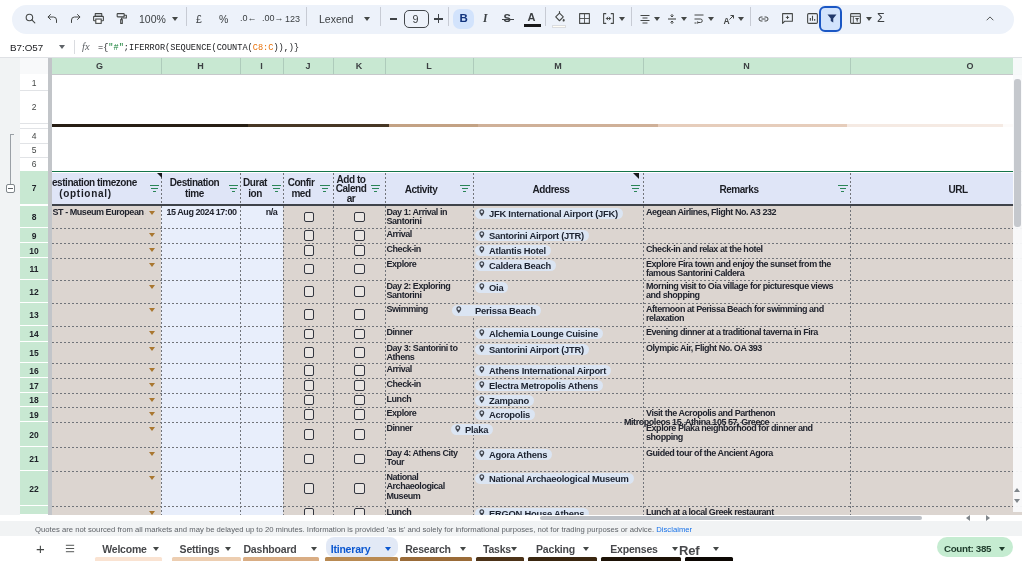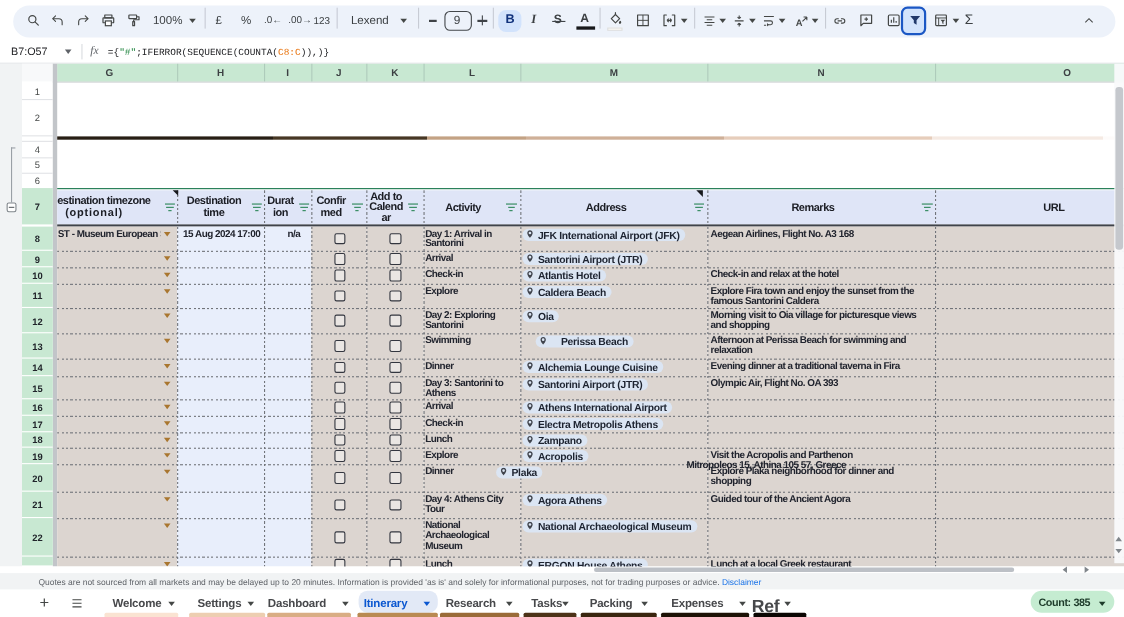--- a/index.html
+++ b/index.html
@@ -317,26 +317,26 @@
 <div class="dash-h" style="left:52.3px;top:407px;width:969.7px;"></div>
 <div class="dash-h" style="left:52.3px;top:422px;width:969.7px;"></div>
 <div class="dash-h" style="left:52.3px;top:447px;width:969.7px;"></div>
 <div class="dash-h" style="left:52.3px;top:471px;width:969.7px;"></div>
 <div class="dash-h" style="left:52.3px;top:506px;width:969.7px;"></div>
 <div class="ocar" style="left:148.5px;top:210.5px;"></div>
 <div class="cb" style="left:303.8px;top:211.5px;"></div>
 <div class="cb" style="left:354.2px;top:211.5px;"></div>
 <div class="celltxt" style="left:52.5px;top:208px;width:93px;overflow:hidden;">ST - Museum European S</div>
 <div class="celltxt" style="left:161px;top:208px;width:81px;text-align:center;">15 Aug 2024 17:00</div>
-<div class="celltxt" style="left:230px;top:208px;width:43px;text-align:right;">n/a</div>
+<div class="celltxt" style="left:250px;top:208px;width:43px;text-align:center;">n/a</div>
 <div class="celltxt" style="left:386.5px;top:207.5px;">Day 1: Arrival in<br>Santorini</div>
 <div class="chip" style="left:475px;top:207.5px;"><svg width="5.6" height="7.6" viewBox="0 0 24 32">
         <path d="M12 1 C6 1 1.5 5.8 1.5 11.8 c0 7.8 10.5 18.7 10.5 18.7 s10.5 -10.9 10.5 -18.7 C22.5 5.8 18 1 12 1 Z M12 17 a5.2 5.2 0 1 1 0 -10.4 a5.2 5.2 0 0 1 0 10.4 Z" fill="#40444d"></path>
       </svg>JFK International Airport (JFK)</div>
-<div class="celltxt" style="left:646px;top:207.5px;">Aegean Airlines, Flight No. A3 168</div>
+<div class="celltxt" style="left:646px;top:207.5px;">Aegean Airlines, Flight No. A3 232</div>
 <div class="ocar" style="left:148.5px;top:232.5px;"></div>
 <div class="cb" style="left:303.8px;top:230.0px;"></div>
 <div class="cb" style="left:354.2px;top:230.0px;"></div>
 <div class="celltxt" style="left:386.5px;top:229.5px;">Arrival</div>
 <div class="chip" style="left:475px;top:229.5px;"><svg width="5.6" height="7.6" viewBox="0 0 24 32">
         <path d="M12 1 C6 1 1.5 5.8 1.5 11.8 c0 7.8 10.5 18.7 10.5 18.7 s10.5 -10.9 10.5 -18.7 C22.5 5.8 18 1 12 1 Z M12 17 a5.2 5.2 0 1 1 0 -10.4 a5.2 5.2 0 0 1 0 10.4 Z" fill="#40444d"></path>
       </svg>Santorini Airport (JTR)</div>
 <div class="ocar" style="left:148.5px;top:247.5px;"></div>
 <div class="cb" style="left:303.8px;top:245.0px;"></div>
 <div class="cb" style="left:354.2px;top:245.0px;"></div>
@@ -358,21 +358,21 @@
 <div class="cb" style="left:354.2px;top:286.0px;"></div>
 <div class="celltxt" style="left:386.5px;top:281.5px;">Day 2: Exploring<br>Santorini</div>
 <div class="chip" style="left:475px;top:281.5px;"><svg width="5.6" height="7.6" viewBox="0 0 24 32">
         <path d="M12 1 C6 1 1.5 5.8 1.5 11.8 c0 7.8 10.5 18.7 10.5 18.7 s10.5 -10.9 10.5 -18.7 C22.5 5.8 18 1 12 1 Z M12 17 a5.2 5.2 0 1 1 0 -10.4 a5.2 5.2 0 0 1 0 10.4 Z" fill="#40444d"></path>
       </svg>Oia</div>
 <div class="celltxt" style="left:646px;top:281.5px;">Morning visit to Oia village for picturesque views<br>and shopping</div>
 <div class="ocar" style="left:148.5px;top:307.5px;"></div>
 <div class="cb" style="left:303.8px;top:309.0px;"></div>
 <div class="cb" style="left:354.2px;top:309.0px;"></div>
 <div class="celltxt" style="left:386.5px;top:304.5px;">Swimming</div>
-<div class="chip" style="left:487px;top:304.5px;padding-left:23px;"><svg width="5.6" height="7.6" viewBox="0 0 24 32">
+<div class="chip" style="left:452px;top:304.5px;padding-left:23px;"><svg width="5.6" height="7.6" viewBox="0 0 24 32">
         <path d="M12 1 C6 1 1.5 5.8 1.5 11.8 c0 7.8 10.5 18.7 10.5 18.7 s10.5 -10.9 10.5 -18.7 C22.5 5.8 18 1 12 1 Z M12 17 a5.2 5.2 0 1 1 0 -10.4 a5.2 5.2 0 0 1 0 10.4 Z" fill="#40444d"></path>
       </svg>Perissa Beach</div>
 <div class="celltxt" style="left:646px;top:304.5px;">Afternoon at Perissa Beach for swimming and<br>relaxation</div>
 <div class="ocar" style="left:148.5px;top:330.5px;"></div>
 <div class="cb" style="left:303.8px;top:328.5px;"></div>
 <div class="cb" style="left:354.2px;top:328.5px;"></div>
 <div class="celltxt" style="left:386.5px;top:327.5px;">Dinner</div>
 <div class="chip" style="left:475px;top:327.5px;"><svg width="5.6" height="7.6" viewBox="0 0 24 32">
         <path d="M12 1 C6 1 1.5 5.8 1.5 11.8 c0 7.8 10.5 18.7 10.5 18.7 s10.5 -10.9 10.5 -18.7 C22.5 5.8 18 1 12 1 Z M12 17 a5.2 5.2 0 1 1 0 -10.4 a5.2 5.2 0 0 1 0 10.4 Z" fill="#40444d"></path>
       </svg>Alchemia Lounge Cuisine</div>
@@ -479,18 +479,18 @@
 <div class="ab" style="left:400px;top:557px;width:72px;height:4px;background:#9a6b38;border-radius:1.5px 1.5px 0 0;"></div>
 <div class="ab" style="left:480px;top:543px;width:34px;text-align:center;font-size:10.5px;font-weight:bold;letter-spacing:-0.2px;color:#47484b;">Tasks</div>
 <div class="car" style="left:511px;top:547px;border-top-color:#444746;"></div>
 <div class="ab" style="left:476px;top:557px;width:48px;height:4px;background:#4d3318;border-radius:1.5px 1.5px 0 0;"></div>
 <div class="ab" style="left:528px;top:543px;width:55px;text-align:center;font-size:10.5px;font-weight:bold;letter-spacing:-0.2px;color:#47484b;">Packing</div>
 <div class="car" style="left:583px;top:547px;border-top-color:#444746;"></div>
 <div class="ab" style="left:528px;top:557px;width:69px;height:4px;background:#3a260f;border-radius:1.5px 1.5px 0 0;"></div>
 <div class="ab" style="left:601px;top:543px;width:66px;text-align:center;font-size:10.5px;font-weight:bold;letter-spacing:-0.2px;color:#47484b;">Expenses</div>
 <div class="car" style="left:672px;top:547px;border-top-color:#444746;"></div>
 <div class="ab" style="left:601px;top:557px;width:80px;height:4px;background:#1d1206;border-radius:1.5px 1.5px 0 0;"></div>
-<div class="ab" style="left:679px;top:543px;width:34px;text-align:center;font-size:16px;font-weight:bold;letter-spacing:-0.2px;color:#47484b;">Ref</div>
+<div class="ab" style="left:679px;top:543px;width:34px;text-align:left;font-size:13px;font-weight:bold;letter-spacing:-0.2px;color:#47484b;">Ref</div>
 <div class="car" style="left:713px;top:547px;border-top-color:#444746;"></div>
 <div class="ab" style="left:685px;top:557px;width:48px;height:4px;background:#0c0703;border-radius:1.5px 1.5px 0 0;"></div>
 <div class="ab" style="left:937px;top:537px;width:76px;height:20px;background:#c5ecd1;border-radius:10px;"></div>
 <div class="ab" style="left:944px;top:542.5px;font-size:9.8px;letter-spacing:-0.35px;font-weight:bold;color:#1d3b2a;">Count: 385</div>
 <div class="car" style="left:998.5px;top:547px;border-top-color:#1d3b2a;"></div>
 </div>
 </body></html>

